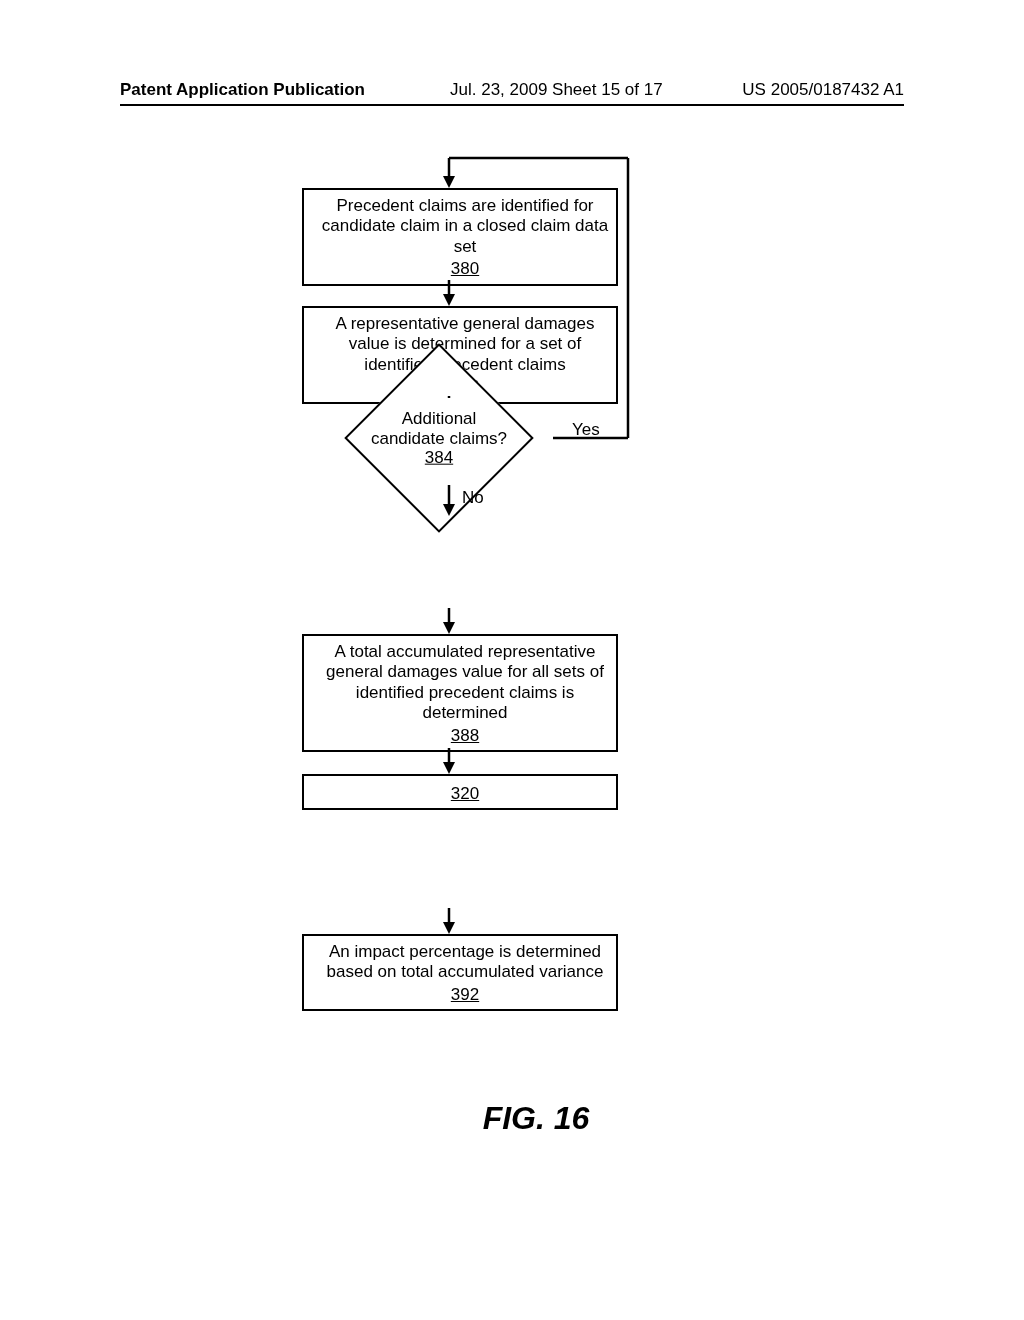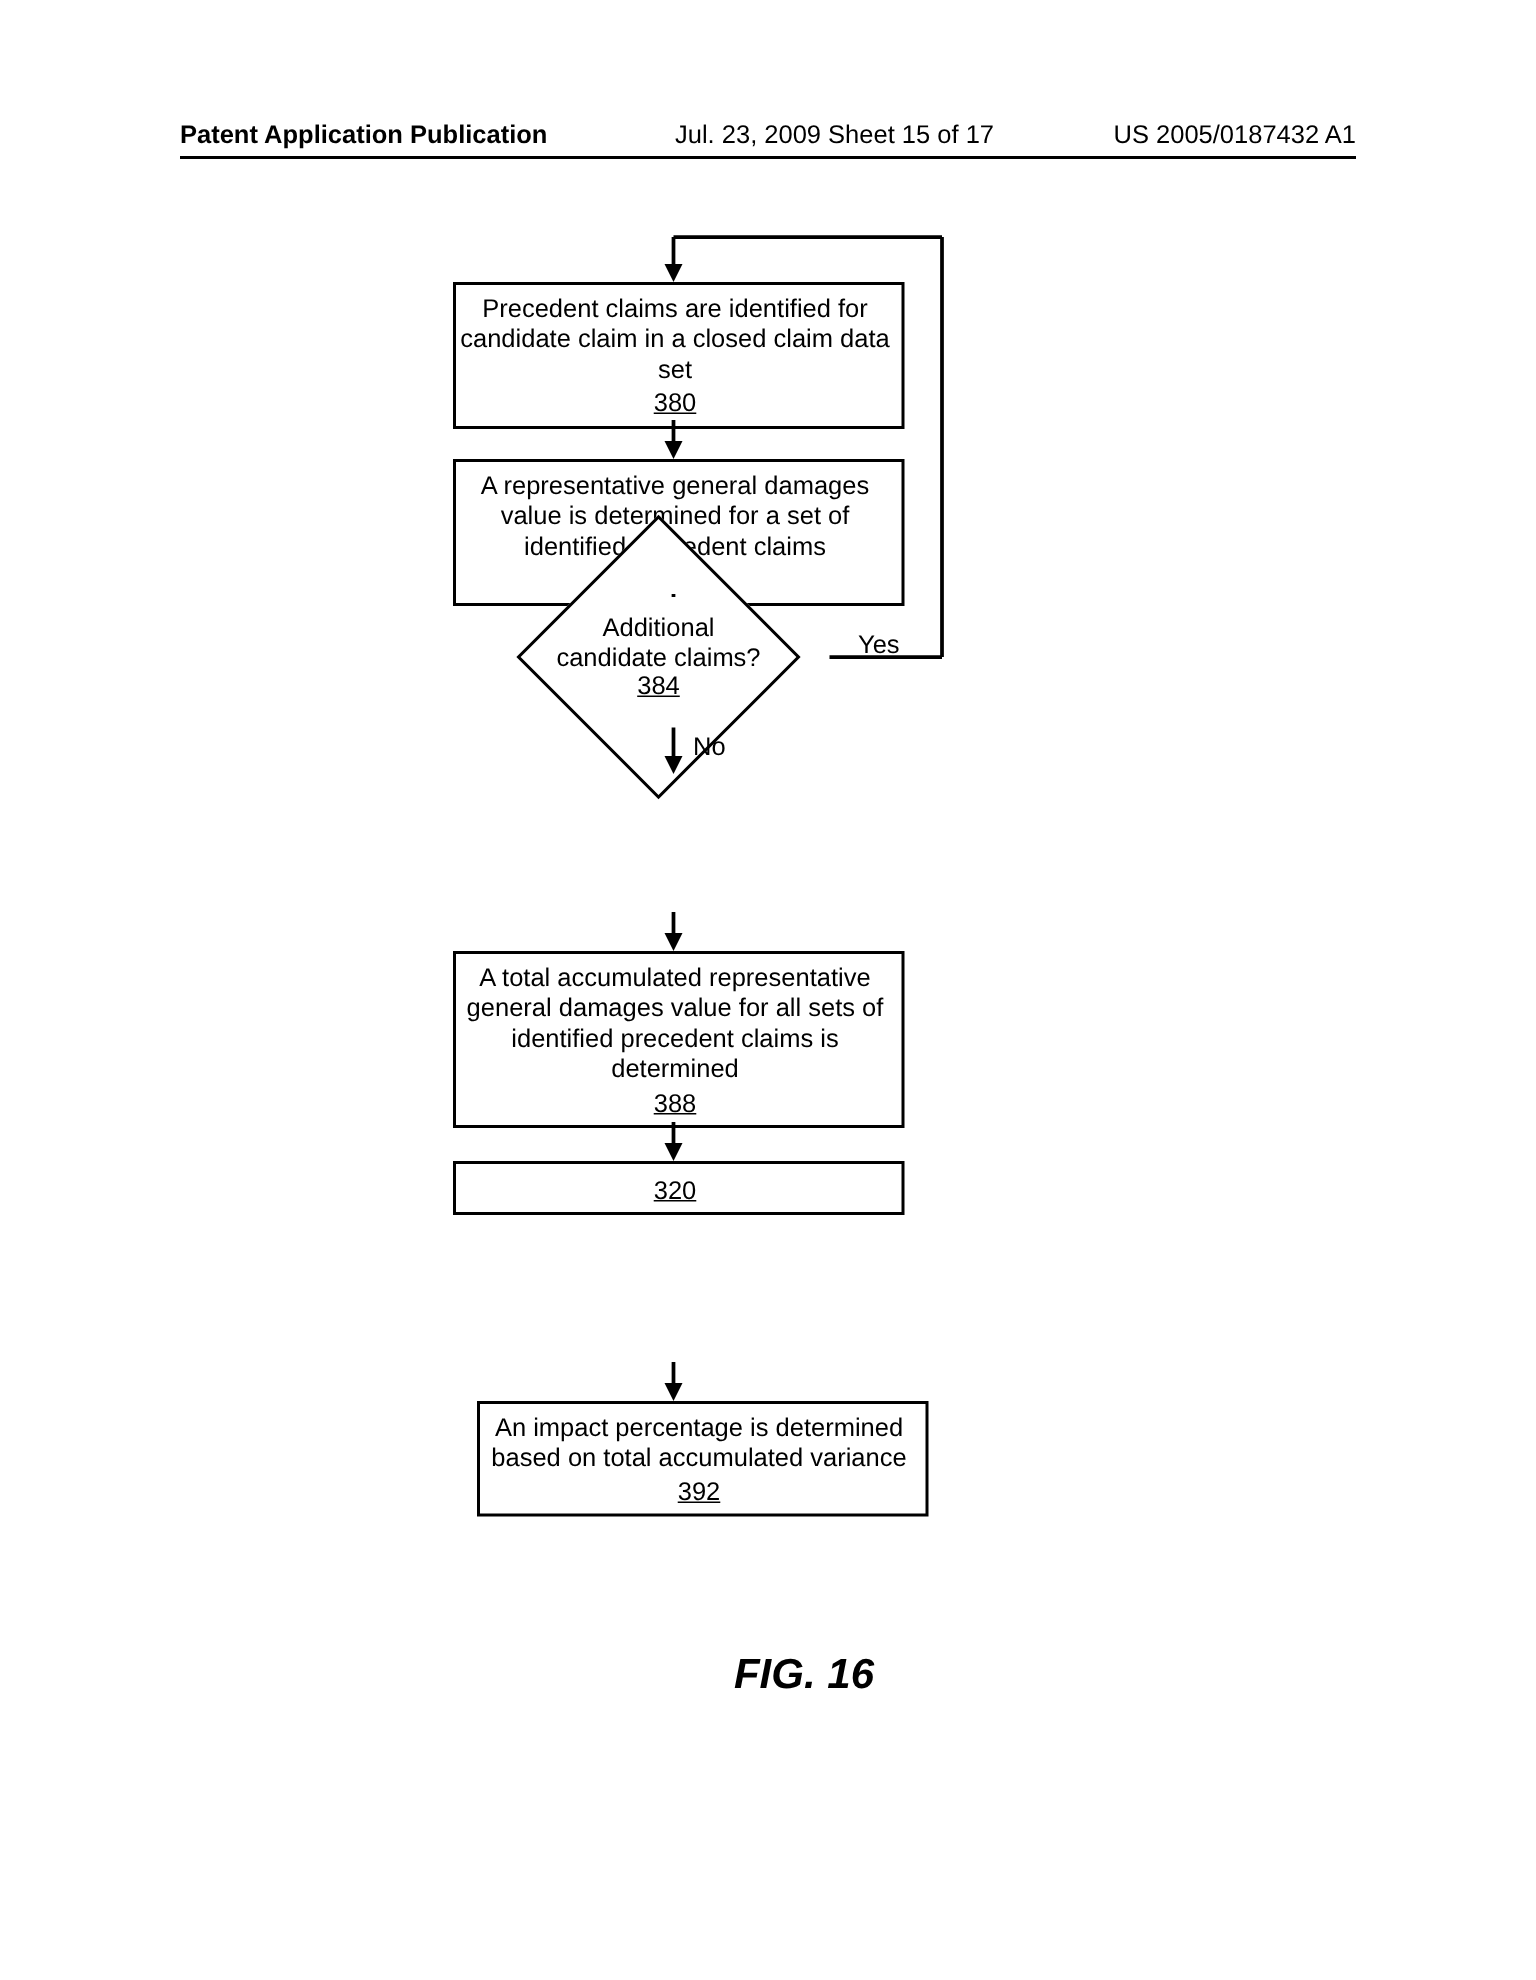--- a/index.html
+++ b/index.html
@@ -44,21 +44,21 @@
     border-top: 2px solid #000;
   }
 
   .box {
     border: 2.5px solid #000;
     width: 290px;
     margin: 0 auto;
     text-align: center;
     font-size: 17px;
     line-height: 1.2;
-    padding: 6px 6px 4px 1px;
+    padding: 6px 6px 4px 16px;
     background: #fff;
   }
   .box .ref {
     text-decoration: underline;
     display: inline-block;
     margin-top: 2px;
   }
 
   .diamond-wrap {
     width: 220px;
@@ -100,21 +100,21 @@
     font-size: 17px;
   }
 
   .fig-label {
     position: absolute;
     left: 0;
     right: 0;
     text-align: center;
     font-style: italic;
     font-weight: bold;
-    font-size: 28px;
+    font-size: 32px;
     top: 1100px;
     padding-left: 48px;
   }
 
   svg.connector {
     position: absolute;
     overflow: visible;
   }
 </style>
 </head>
@@ -210,21 +210,21 @@
 
     <div class="box" style="position:absolute; left:302px; top:774px;">
       <span class="ref">320</span>
     </div>
 
     <svg class="connector" style="left:0; top:0;" width="1024" height="1320">
       <line x1="449" y1="908" x2="449" y2="930" stroke="#000" stroke-width="2.5"></line>
       <polygon points="449,934 443,922 455,922" fill="#000"></polygon>
     </svg>
 
-    <div class="box" style="position:absolute; left:302px; top:934px;margin-left:16px;">
+    <div class="box" style="position:absolute; left:302px; top:934px;">
       <div>An impact percentage is determined based on total accumulated variance</div>
       <span class="ref">392</span>
     </div>
 
     <svg class="connector" style="left:0; top:0;" width="1024" height="1320">
       <line x1="449" y1="396" x2="449" y2="372" stroke="#000" stroke-width="0"></line>
     </svg>
 
   </div>
 

